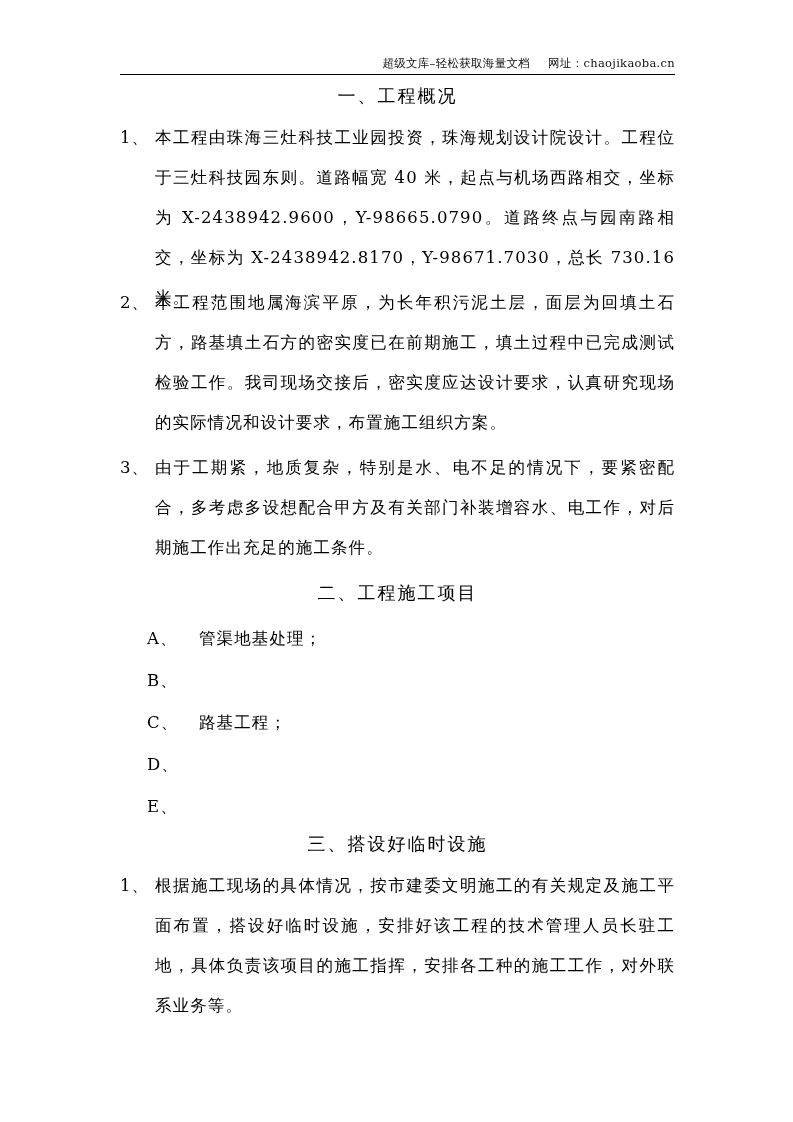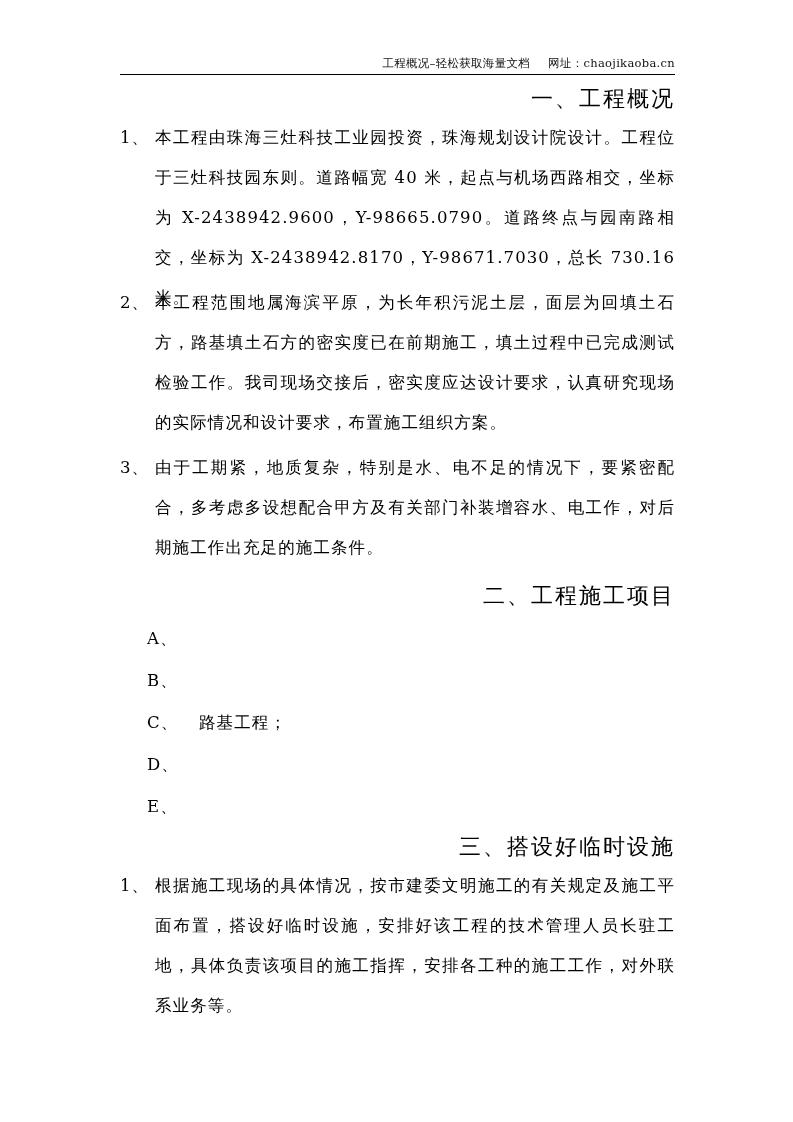--- a/index.html
+++ b/index.html
@@ -12,41 +12,41 @@
       position: absolute; left: 120px; top: 56px; width: 555px;
       text-align: right; font-size: 11.5px; color: #111;
       letter-spacing: 0.3px;
     }
     .header .gap { display: inline-block; width: 18px; }
     .header-rule {
       position: absolute; left: 120px; top: 74px; width: 555px; height: 0;
       border-top: 1px solid #000;
     }
     .h {
-      position: absolute; left: 120px; width: 555px; text-align: right;
-      font-size: 22px; letter-spacing: 2px; font-weight: normal;
+      position: absolute; left: 120px; width: 555px; text-align: center;
+      font-size: 18px; letter-spacing: 2px; font-weight: normal;
     }
     .item {
       position: absolute; left: 120px; width: 555px;
       font-size: 16.5px; line-height: 40px; letter-spacing: 1.1px;
     }
     .item .num { position: absolute; left: 0; top: 0; }
     .item .text { margin-left: 35px; display: block; text-align: justify; text-align-last: left; }
     .sub {
       position: absolute; left: 147px; width: 520px;
       font-size: 16.5px; line-height: 24px; letter-spacing: 1.1px;
     }
     .sub .num { position: absolute; left: 0; top: 0; }
     .sub .text { margin-left: 52px; display: block; }
   </style>
 </head>
 <body>
 
 <div class="header">
-  <span>工程概况–轻松获取海量文档</span><span class="gap"></span><span>网址：chaojikaoba.cn</span>
+  <span>超级文库–轻松获取海量文档</span><span class="gap"></span><span>网址：chaojikaoba.cn</span>
 </div>
 <div class="header-rule"></div>
 
 <div class="h" style="top:84px;">一、工程概况</div>
 
 <div class="item" style="top:118px;">
   <span class="num">1、</span>
   <span class="text">本工程由珠海三灶科技工业园投资，珠海规划设计院设计。工程位于三灶科技园东则。道路幅宽 40 米，起点与机场西路相交，坐标为 X-2438942.9600，Y-98665.0790。道路终点与园南路相交，坐标为 X-2438942.8170，Y-98671.7030，总长 730.16 米。</span>
 </div>
 
@@ -57,20 +57,21 @@
 
 <div class="item" style="top:448px;">
   <span class="num">3、</span>
   <span class="text">由于工期紧，地质复杂，特别是水、电不足的情况下，要紧密配合，多考虑多设想配合甲方及有关部门补装增容水、电工作，对后期施工作出充足的施工条件。</span>
 </div>
 
 <div class="h" style="top:581px;">二、工程施工项目</div>
 
 <div class="sub" style="top:627px;">
   <span class="num">A、</span>
+  <span class="text">管渠地基处理；</span>
 </div>
 <div class="sub" style="top:669px;">
   <span class="num">B、</span>
 </div>
 <div class="sub" style="top:711px;">
   <span class="num">C、</span>
   <span class="text">路基工程；</span>
 </div>
 <div class="sub" style="top:753px;">
   <span class="num">D、</span>

